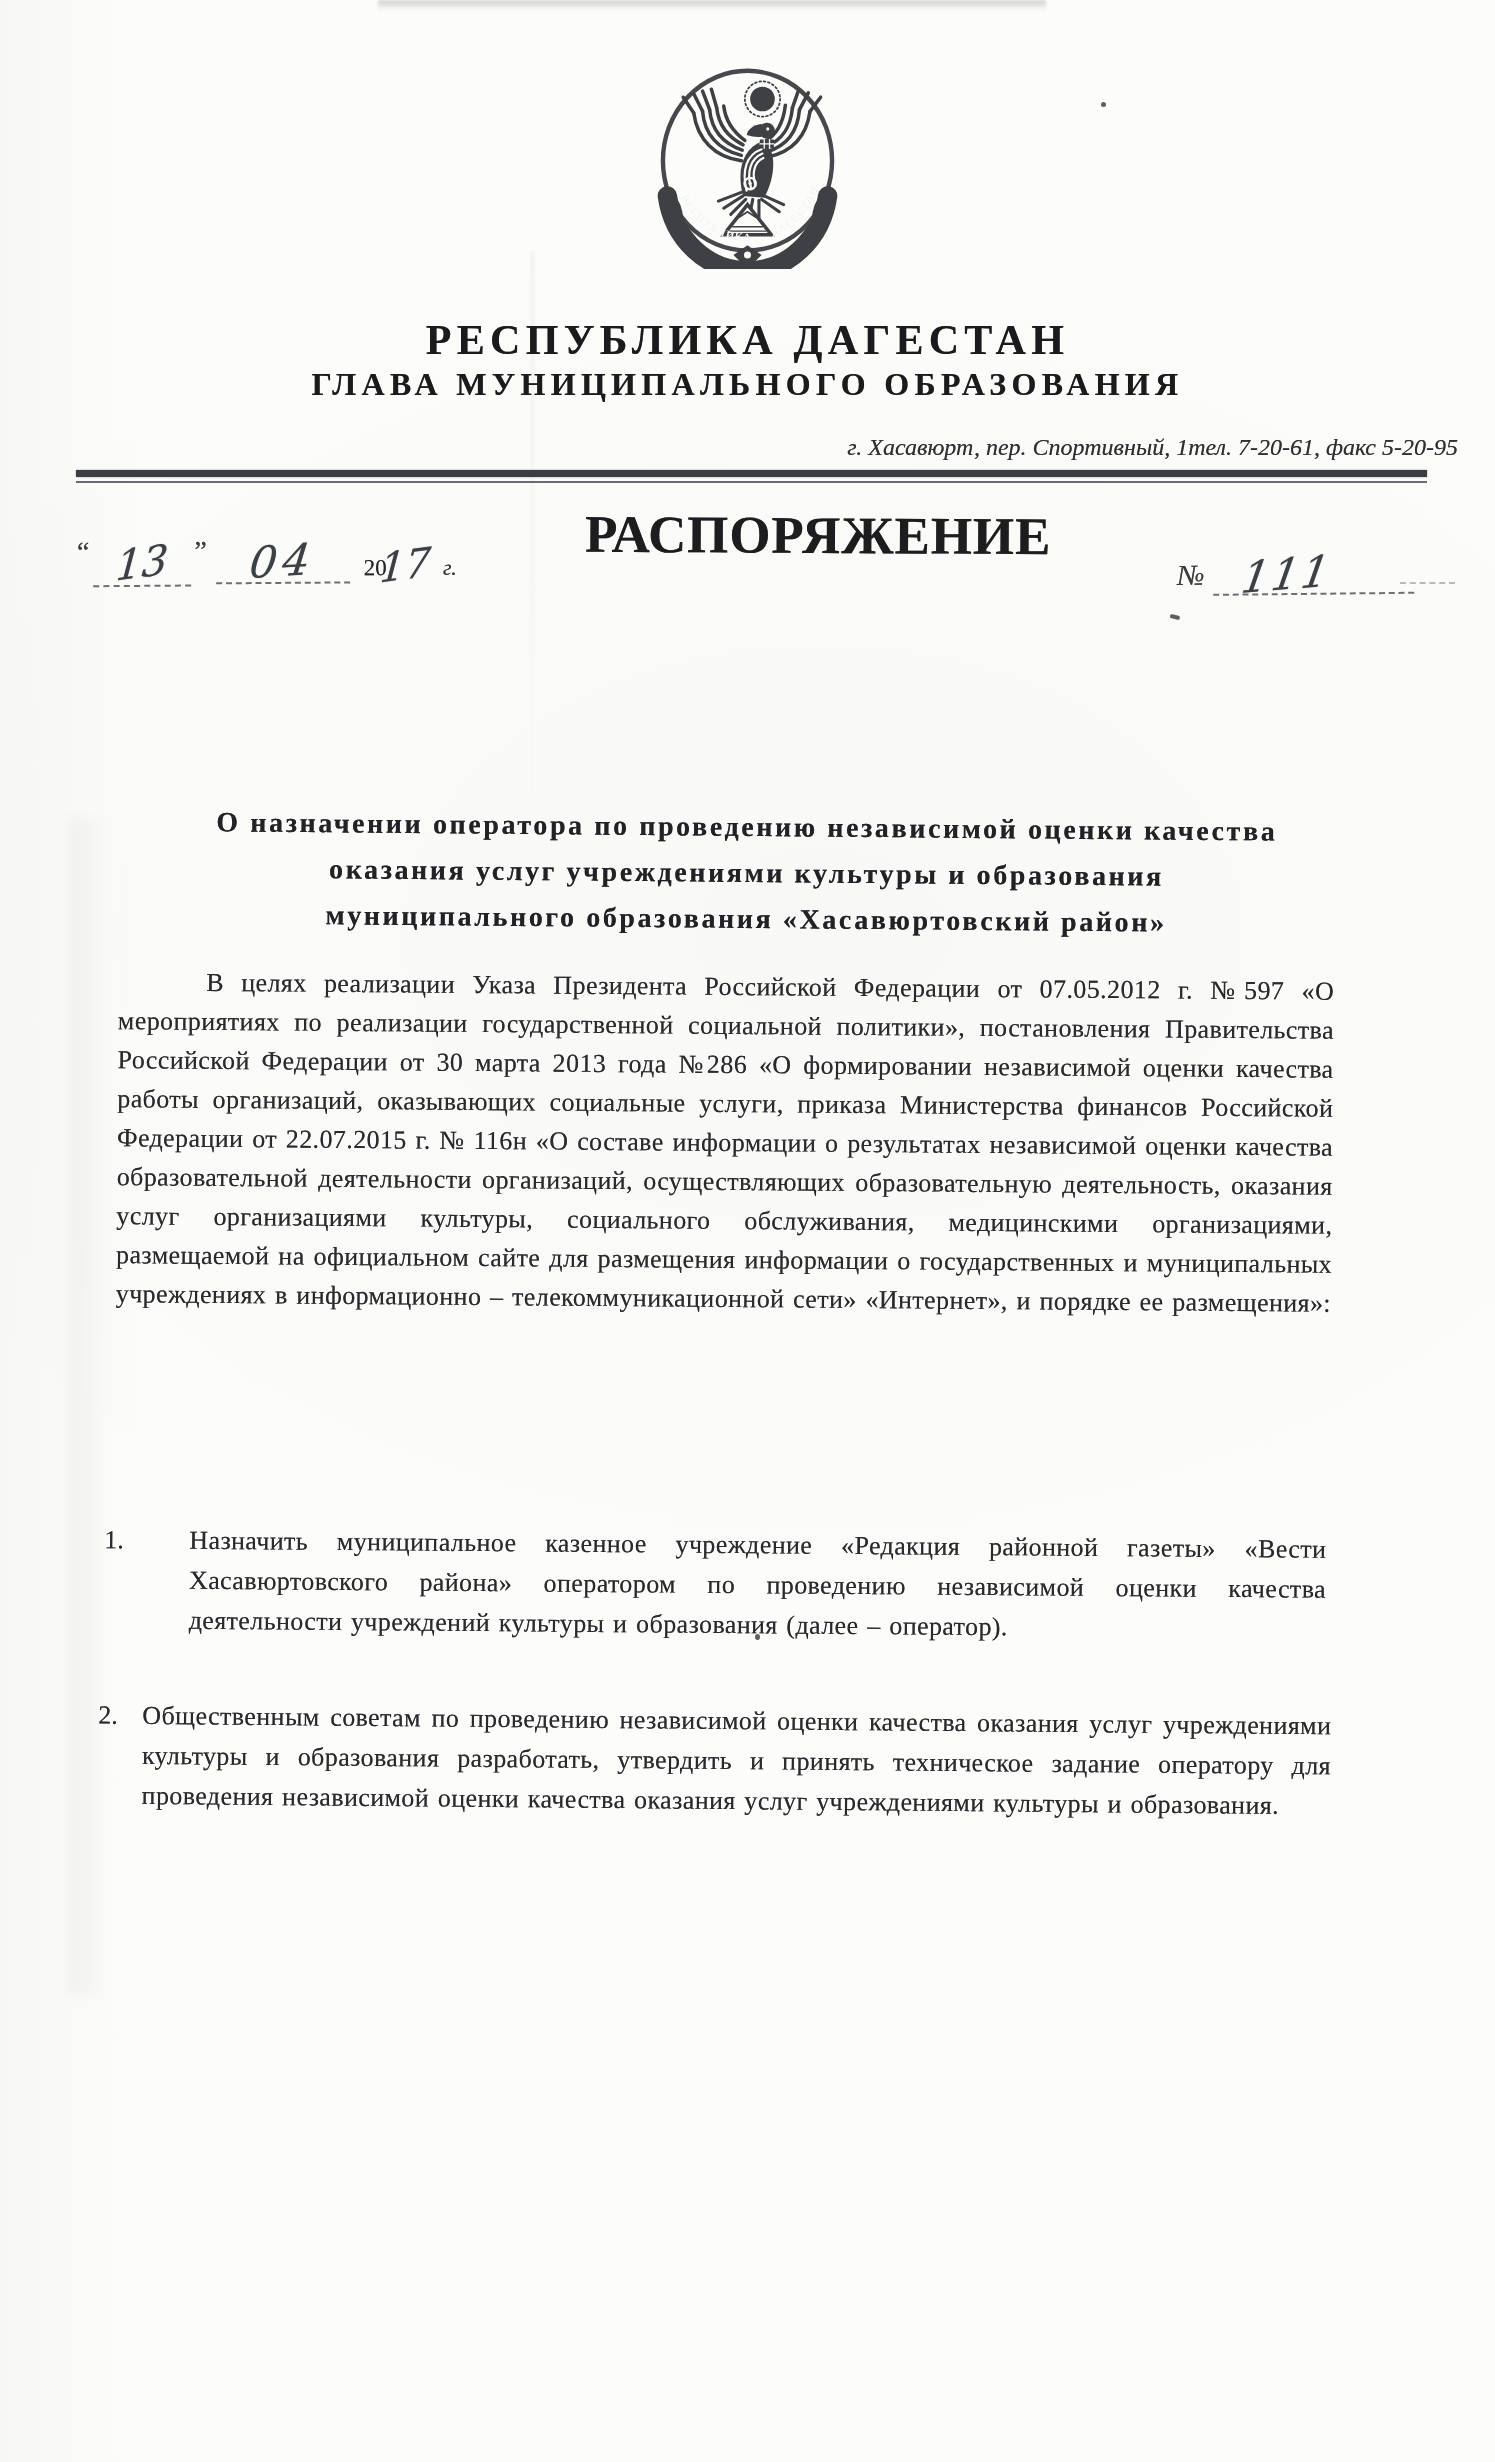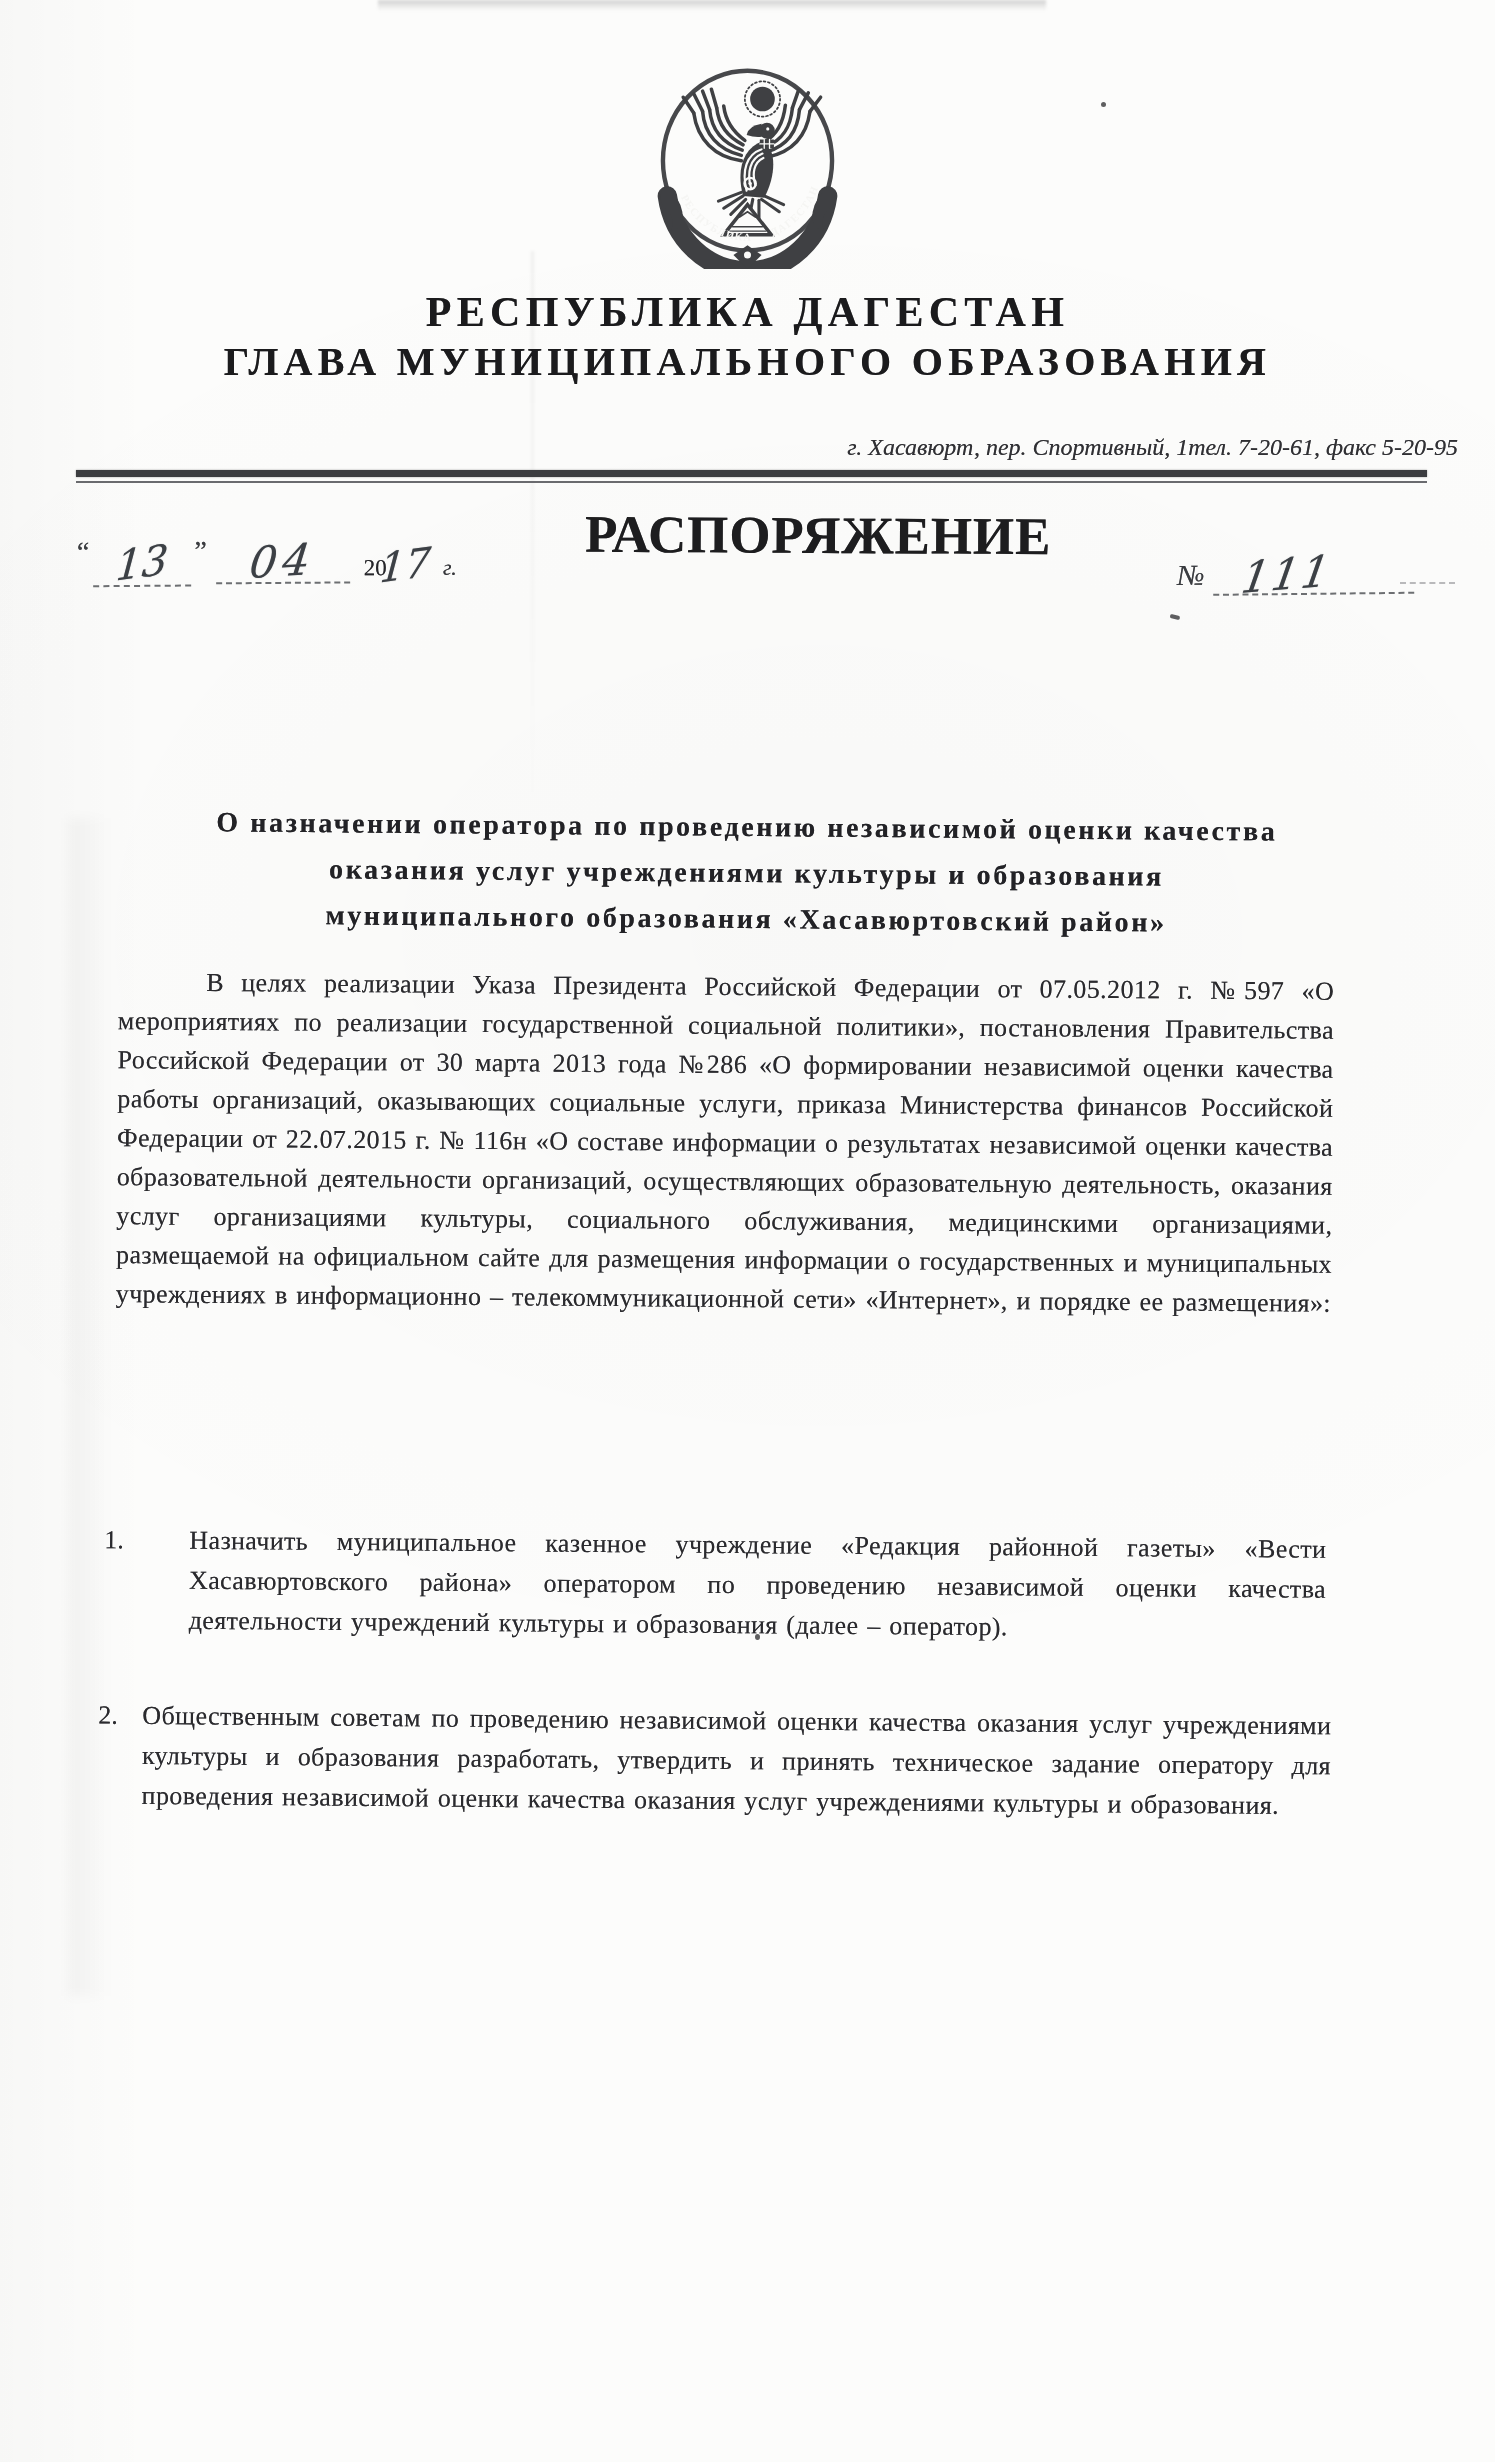--- a/index.html
+++ b/index.html
@@ -25,23 +25,23 @@
     background:linear-gradient(to right, rgba(0,0,0,0.035), rgba(0,0,0,0));filter:blur(5.3px);}
   .speck{position:absolute;background:rgba(55,55,58,0.8);}
   .speck1{left:1101px;top:102px;width:5.3px;height:5.3px;border-radius:50%;}
   .speck2{left:1170px;top:615px;width:9.7px;height:3.5px;transform:rotate(14deg);border-radius:1.8px;}
   .speck3{left:755px;top:1634px;width:5.3px;height:6.2px;border-radius:50%;}
   
   .print{text-shadow:0 0 0.5px rgba(35,35,38,0.65);}
   
   .emblem{position:absolute;left:655px;top:62px;width:185px;height:207px;}
   
-  .lh{position:absolute;left:132px;width:1231px;text-align:center;font-weight:bold;color:#1b1b1d;white-space:nowrap;}
+  .lh{position:absolute;left:132px;width:1231px;text-align:center;font-weight:bold;color:#1b1b1d;white-space:nowrap;margin-top:28px;}
   .lh1{top:288px;font-size:42px;letter-spacing:5.3px;}
-  .lh2{top:338px;font-size:40px;letter-spacing:5.3px;}
+  .lh2{top:338px;font-size:32px;letter-spacing:5.3px;}
   .lh3{top:389px;font-size:47px;letter-spacing:6.2px;}
   .addr-row{position:absolute;left:114px;top:434px;width:1344px;display:flex;justify-content:flex-end;
     font-style:italic;font-size:24px;color:#303034;}
   .rule{position:absolute;left:76px;top:470px;width:1351px;}
   .rule .thick{height:7px;background:#3c3d40;box-shadow:0 0 1.8px rgba(40,40,40,0.5);}
   .rule .thin{height:2.6px;background:#505156;margin-top:3.5px;opacity:0.85;}
   
   .doc-type{position:absolute;left:585px;top:505px;width:457px;text-align:center;
     font-size:53px;font-weight:bold;letter-spacing:0.9px;color:#1d1d1f;transform:rotate(0.3deg);white-space:nowrap;}
   .dateline{position:absolute;left:77px;top:535px;white-space:nowrap;transform:rotate(-0.4deg);}

